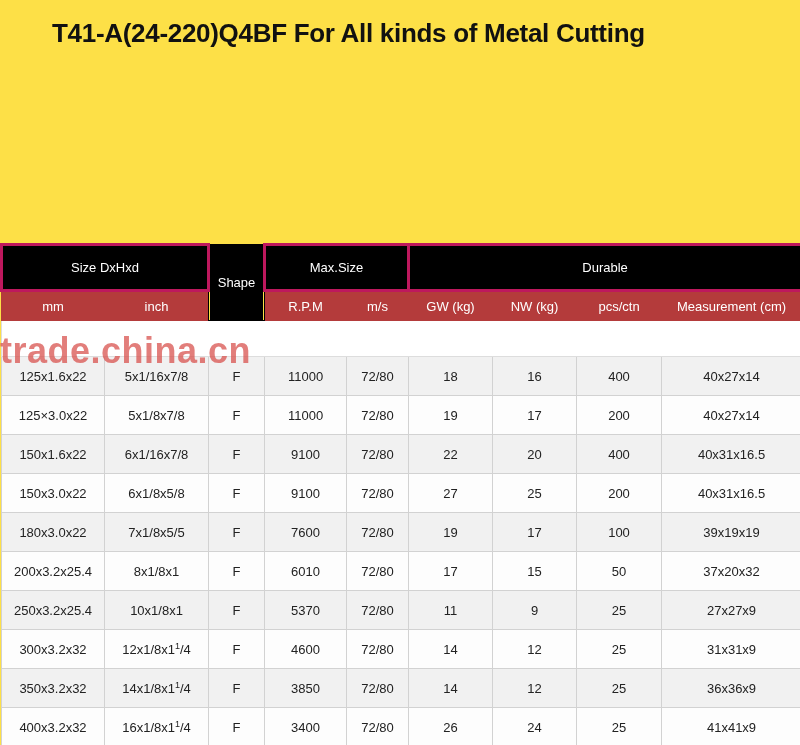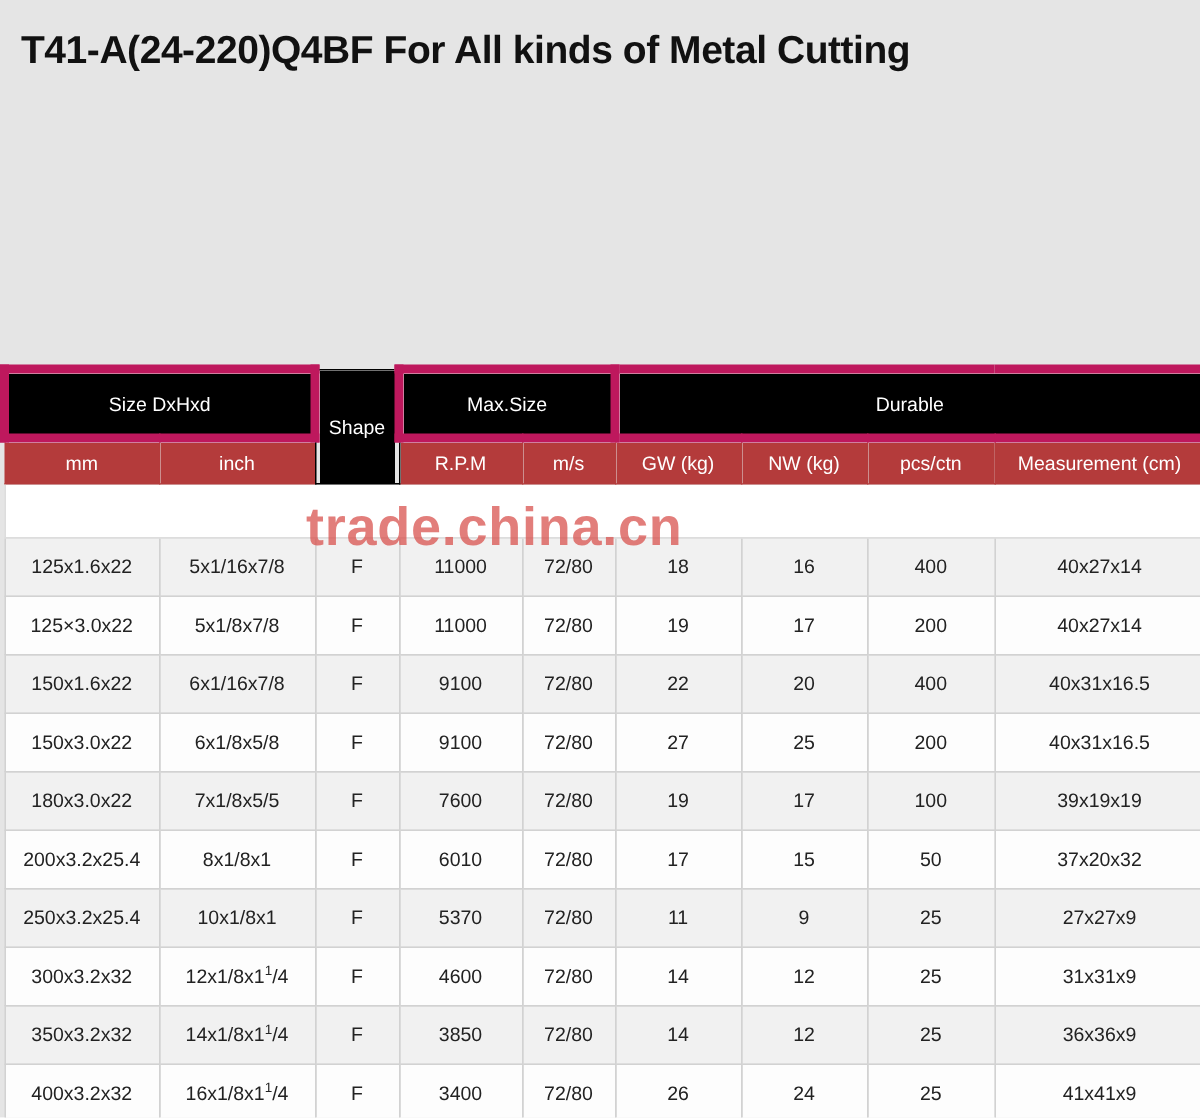--- a/index.html
+++ b/index.html
@@ -9,21 +9,22 @@
     width: 800px;
     height: 745px;
     background: #ffffff;
     font-family: "Liberation Sans", sans-serif;
     overflow: hidden;
   }
   .page {
     position: relative;
     width: 800px;
     height: 745px;
-    background: #e5e5e5;
+    background: #fde047;
+    padding-left: 38px;
   }
   .title {
     font-size: 26px;
     font-weight: bold;
     color: #111111;
     padding: 18px 0 0 14px;
     letter-spacing: -0.3px;
     white-space: nowrap;
   }
   .bullets {
@@ -54,21 +55,21 @@
     color: #222222;
     height: 39px;
     padding: 0 2px;
     overflow: hidden;
     white-space: nowrap;
   }
   
   tr.hdr-top th {
     background: #000000;
     color: #ffffff;
-    border: 6px solid #be185d;
+    border: 3px solid #be185d;
     font-size: 13px;
     font-weight: normal;
     height: 46px;
   }
   tr.hdr-sub th {
     background: #b43b3b;
     color: #ffffff;
     border: 1px solid #b43b3b;
     font-size: 13px;
     font-weight: normal;
@@ -92,21 +93,20 @@
   tr.gap td {
     height: 36px;
     background: #ffffff;
     border: 1px solid #dddddd;
   }
   .watermark {
     position: absolute;
     left: 0;
     top: 330px;
     width: 659px;
-    text-align: center;
     font-size: 36px;
     font-weight: bold;
     color: #d9534f;
     opacity: 0.75;
     pointer-events: none;
     letter-spacing: 0.5px;
   }
   .sup { font-size: 9px; vertical-align: super; }
 </style>
 </head>

